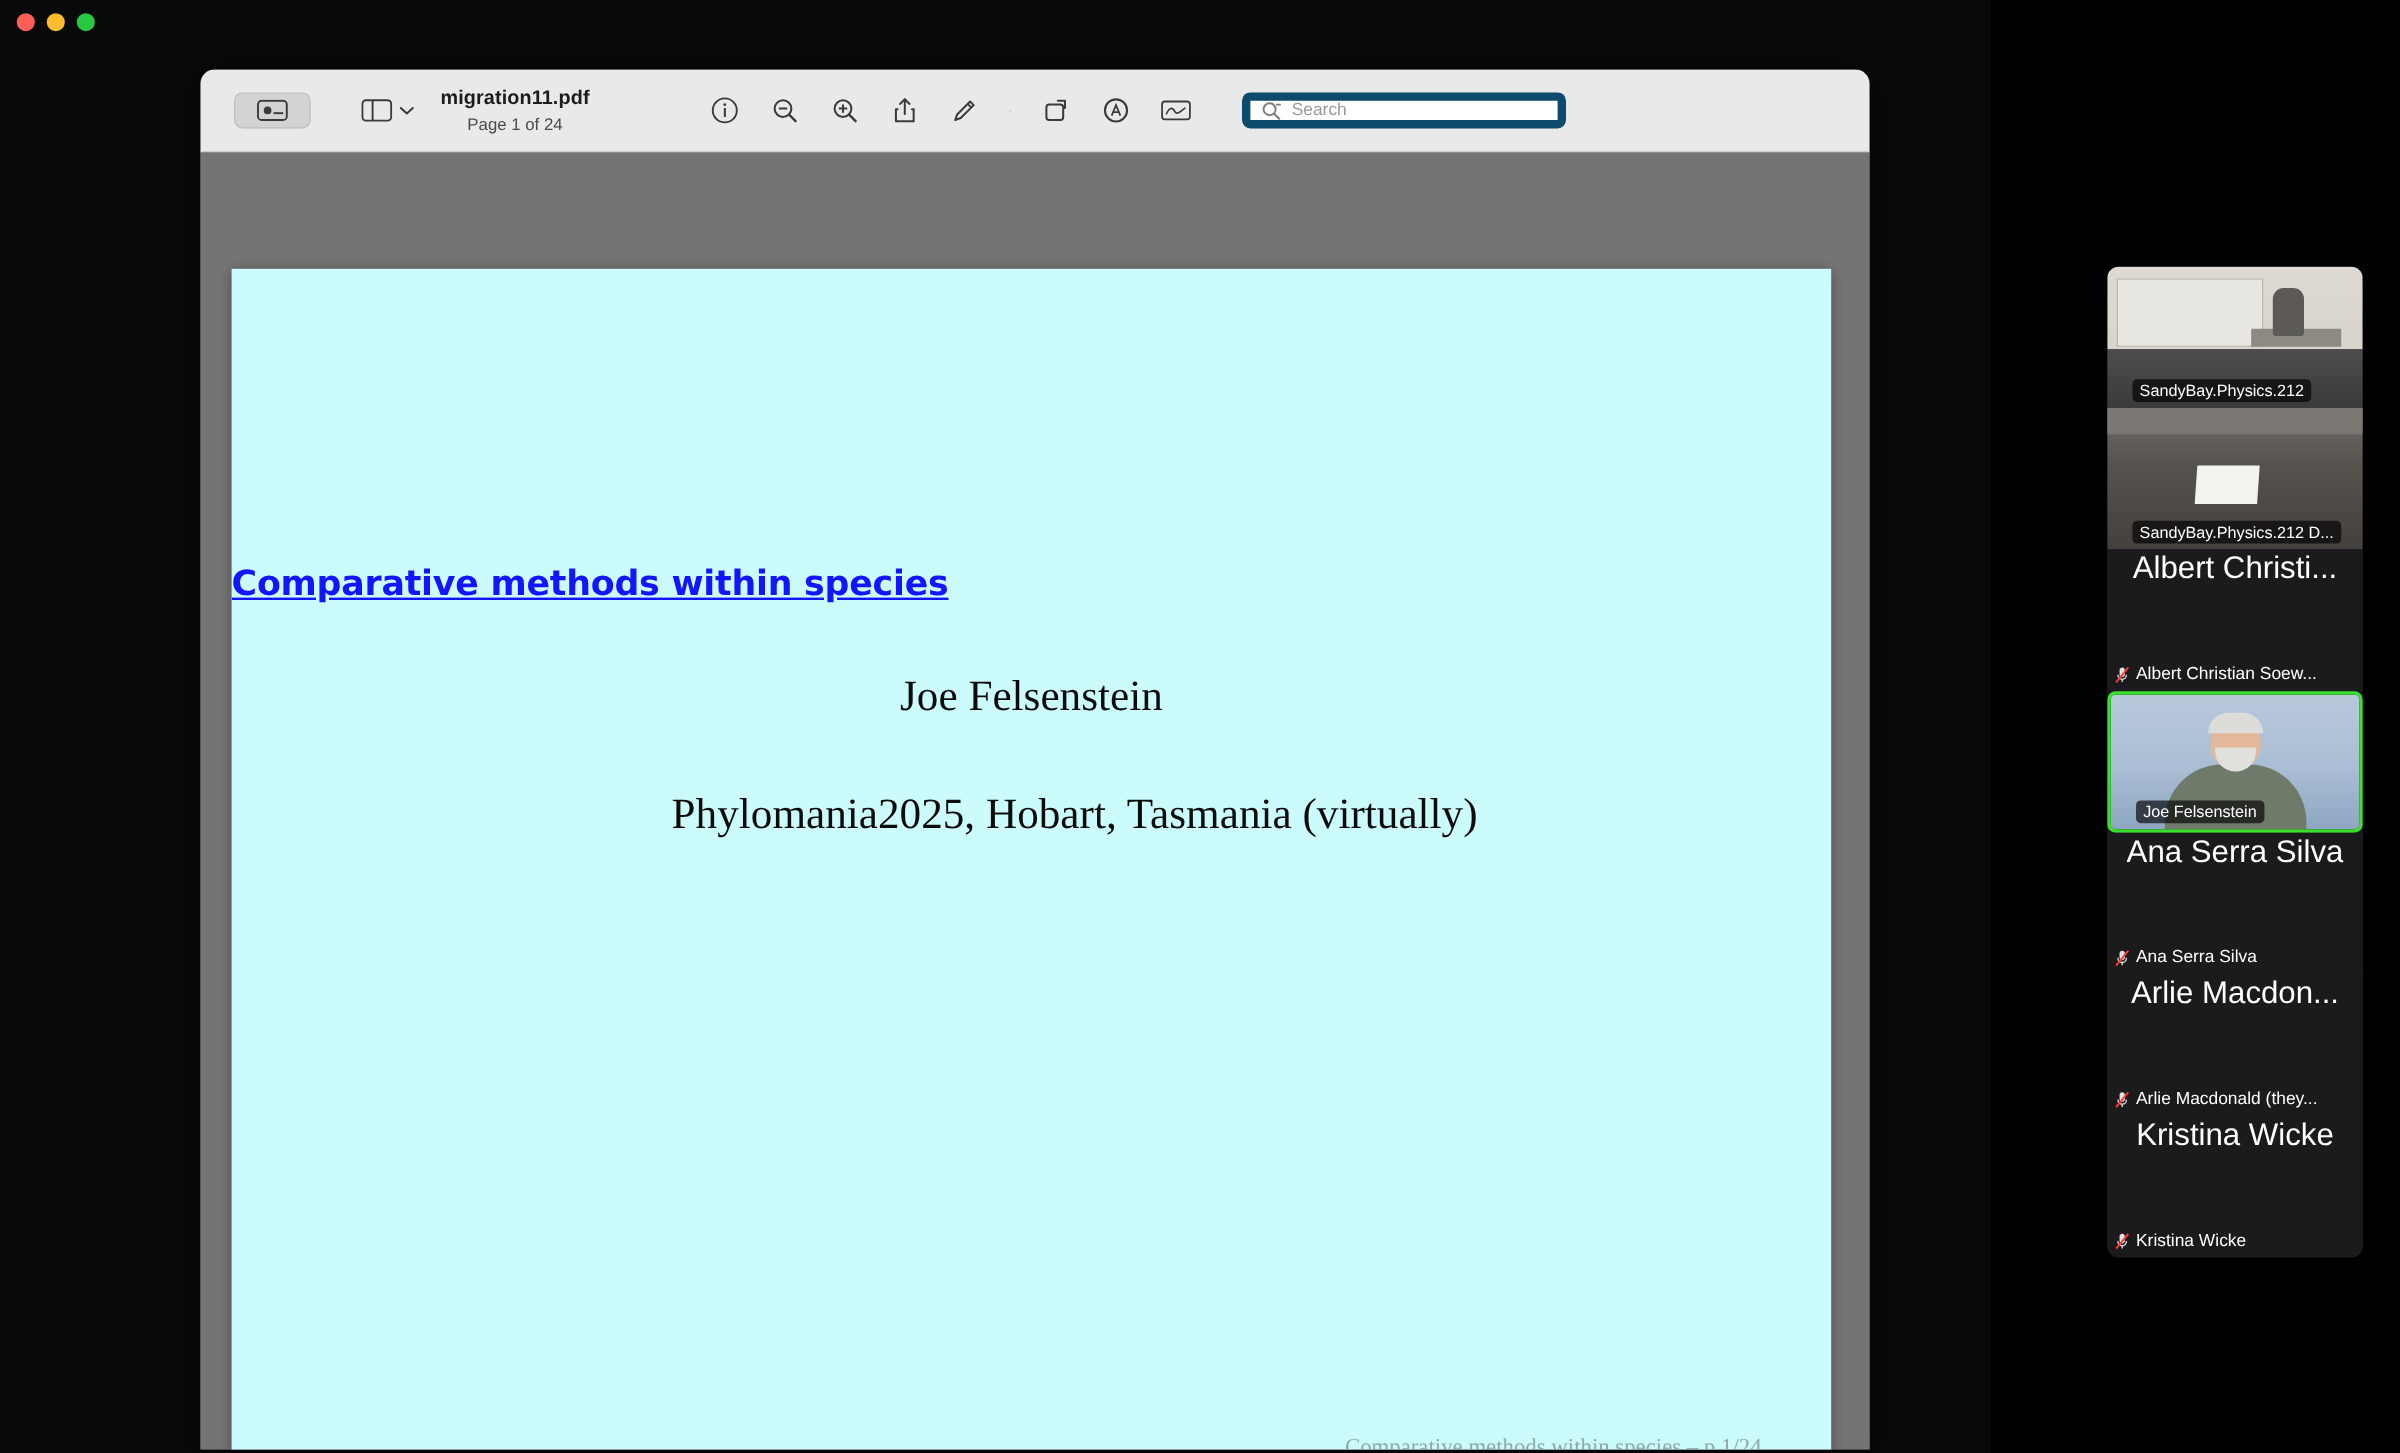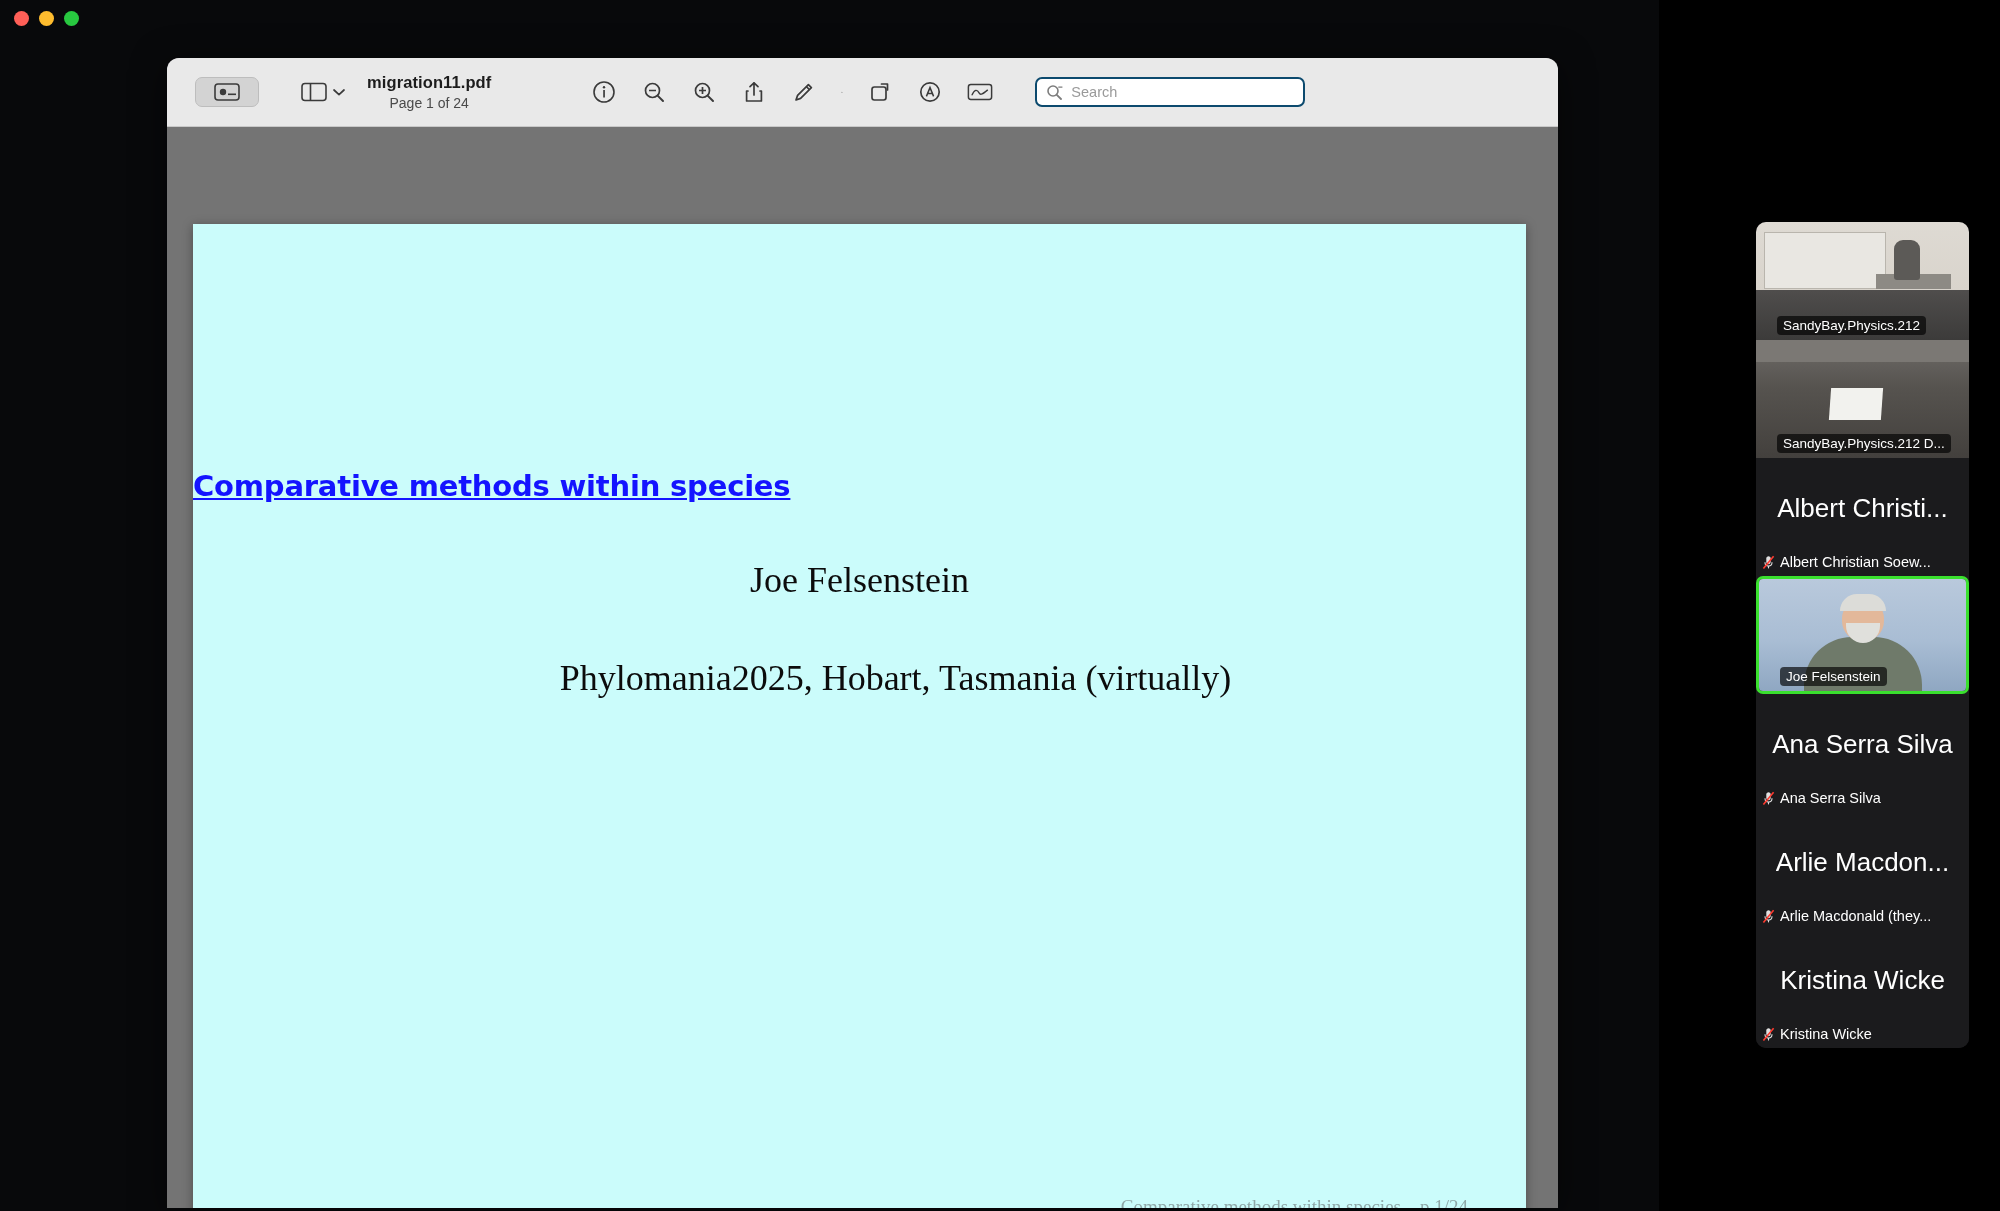--- a/index.html
+++ b/index.html
@@ -118,23 +118,23 @@
     height: 26px;
   }
   .tb-sep-small { width: 2px; }
 
   .search-box {
     margin-left: 42px;
     width: 270px;
     height: 30px;
     border-radius: 7px;
     background: #ffffff;
-    border: 2px solid #0c4a6e;
-    display: flex;
-    align-items: center;
+    border: 7px solid #0c4a6e;
+    display: flex;
+    align-items: flex-start;
     padding: 0 9px;
     box-sizing: border-box;
     gap: 7px;
   }
   .search-placeholder {
     font-size: 14.5px;
     color: #9a9a9a;
   }
 
   
@@ -208,21 +208,21 @@
   }
 
   .tile {
     position: relative;
     width: 213px;
     box-sizing: border-box;
     background: #1b1b1d;
     overflow: hidden;
   }
   .tile-video { height: 118px; }
-  .tile-avatar { height: 118px; display: flex; align-items: center; justify-content: center; }
+  .tile-avatar { height: 118px; display: flex; align-items: flex-start; justify-content: center; }
 
   .tile.selected {
     border: 3px solid #3ae02e;
     border-radius: 7px;
   }
 
   .tile-name {
     position: absolute;
     left: 21px;
     bottom: 5px;

